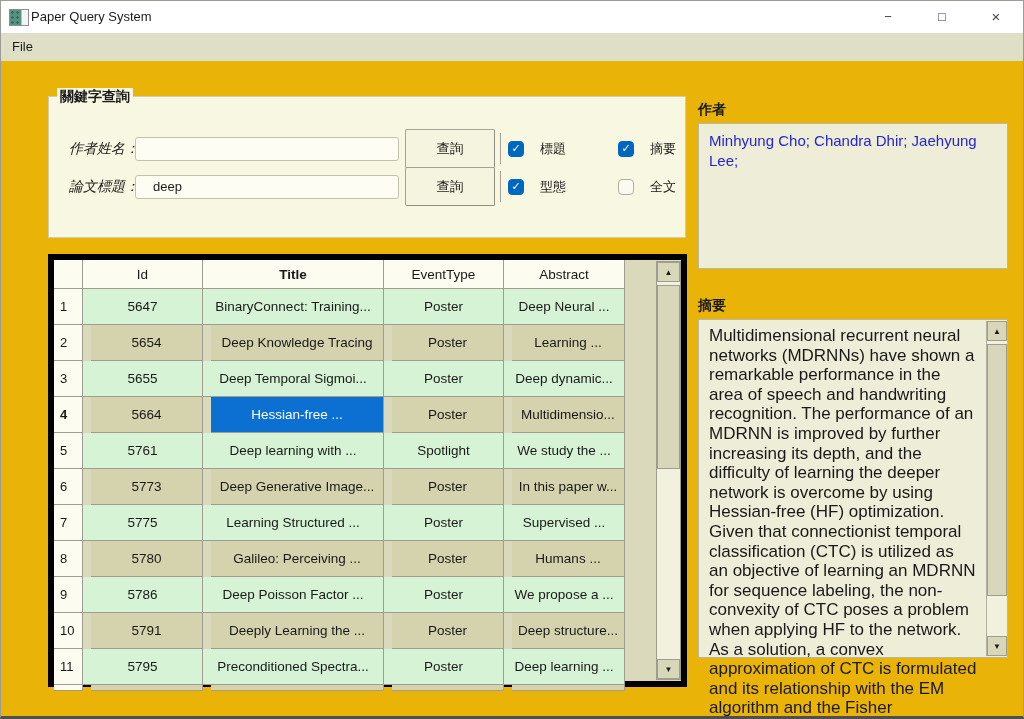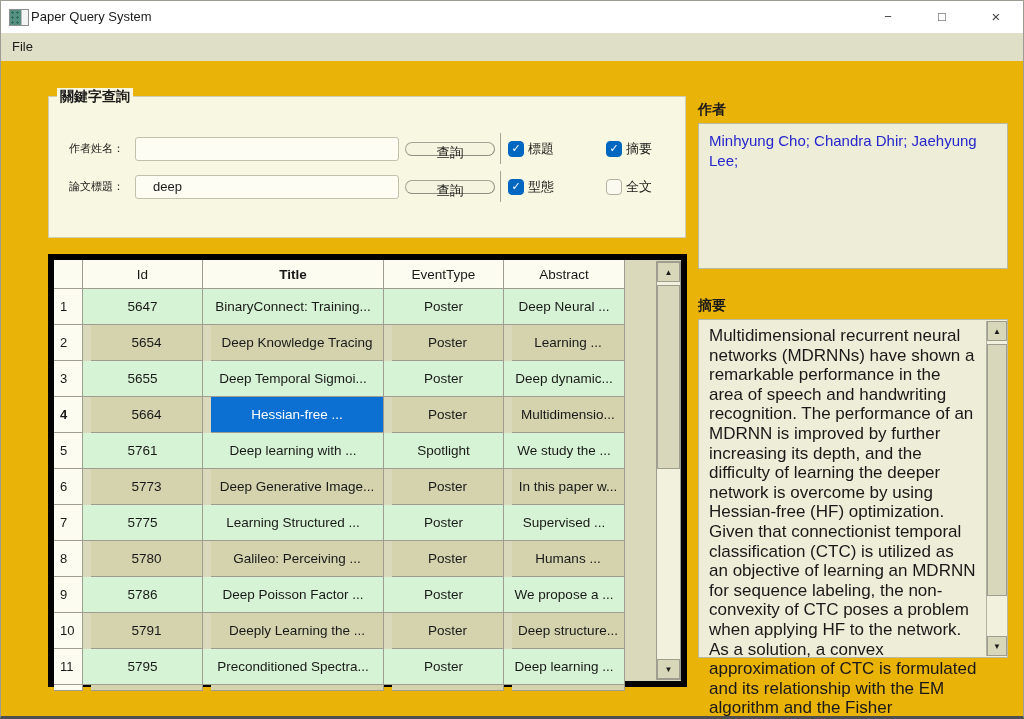--- a/index.html
+++ b/index.html
@@ -19,31 +19,31 @@
   .btn-close{left:978px;font-size:15px;}
   
   .menubar{position:absolute;left:0;top:32px;width:100%;height:28px;background:#dfdfc7;}
   .menu-item{display:inline-block;padding:0 11px;height:28px;line-height:28px;font-size:13px;color:#1b1b1b;}
   
   .groupbox{position:absolute;left:47px;top:95px;width:638px;height:142px;background:#f8f7e1;
             border:1px solid #cfceb5;box-sizing:border-box;}
   .legend{position:absolute;left:8px;top:-9px;padding:0 3px;background:#f8f7e1;font-size:14px;font-weight:bold;color:#1b1b1b;}
   .form-row{position:absolute;left:20px;height:31px;display:flex;align-items:center;white-space:nowrap;}
   .row-1{top:36px;} .row-2{top:74px;}
-  .f-label{font-size:11px;color:#1b1b1b;width:66px;}
+  .f-label{font-size:14px;color:#1b1b1b;width:66px;font-style:italic;}
   .f-input{width:228px;height:22px;margin-right:6px;border:1px solid #c2c1ab;border-radius:3px;background:#fdfdf4;
            font-family:inherit;font-size:13px;color:#1b1b1b;padding:0 17px;outline:none;}
-  .f-btn{width:90px;height:14px;background:#f5f4de;border:1px solid #a5a494;border-bottom-color:#8f8e80;border-right-color:#8f8e80;
-         border-radius:10px;font-family:inherit;font-size:13.5px;color:#1b1b1b;}
+  .f-btn{width:90px;height:39px;background:#f5f4de;border:1px solid #a5a494;border-bottom-color:#8f8e80;border-right-color:#8f8e80;
+         border-radius:2px;font-family:inherit;font-size:13.5px;color:#1b1b1b;}
   .v-sep{width:1px;height:31px;background:#a4a394;margin-left:5px;}
   .cb{width:16px;height:16px;border-radius:4px;box-sizing:border-box;margin-left:7px;
       display:flex;align-items:center;justify-content:center;font-size:11px;}
   .cb.checked{background:#0067c0;color:#fff;border:1px solid #0067c0;}
   .cb.unchecked{background:#fbfaf0;border:1px solid #b2b1a1;color:transparent;}
-  .cb-label{font-size:13px;color:#1b1b1b;margin-left:4px;}
+  .cb-label{font-size:13px;color:#1b1b1b;margin-left:16px;}
   .cb-gap{margin-left:52px;}
   
   .tbl{position:absolute;left:47px;top:253px;width:639px;height:433px;background:#dad9bc;
        border:6px solid #000000;box-sizing:border-box;}
   .tbl-grid{position:absolute;left:0;top:0;display:grid;
        grid-template-columns:29px 120px 181px 120px 121px 1fr;
        grid-template-rows:29px repeat(11,36px) 6px;width:614px;height:431px;}
   .cell{border-right:1px solid #9e9d90;border-bottom:1px solid #9e9d90;display:flex;align-items:center;justify-content:center;
         font-size:13.5px;color:#191919;overflow:hidden;white-space:nowrap;box-sizing:border-box;}
   .head{background:#fcfcf1;}

